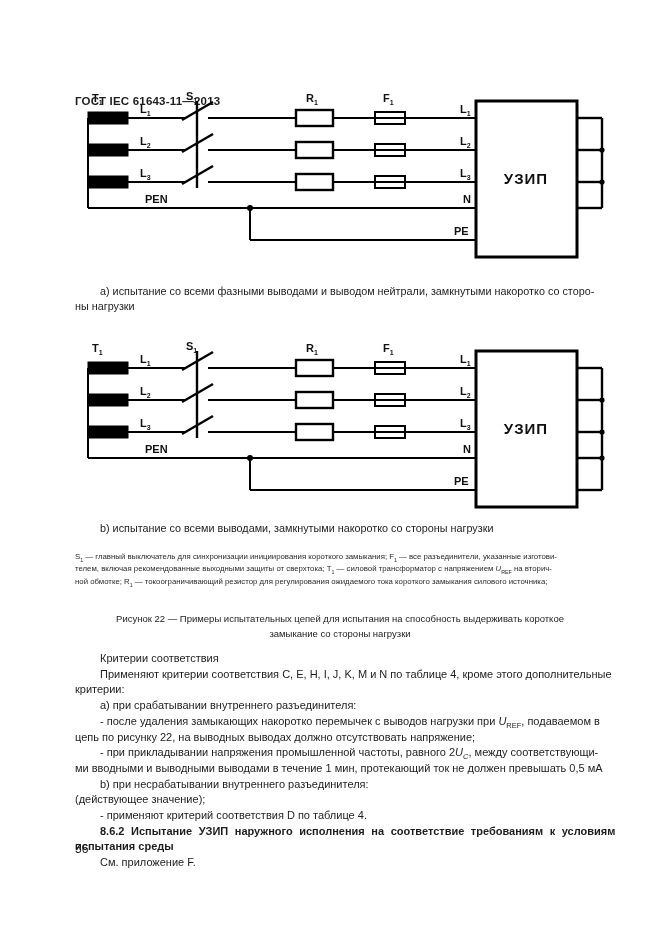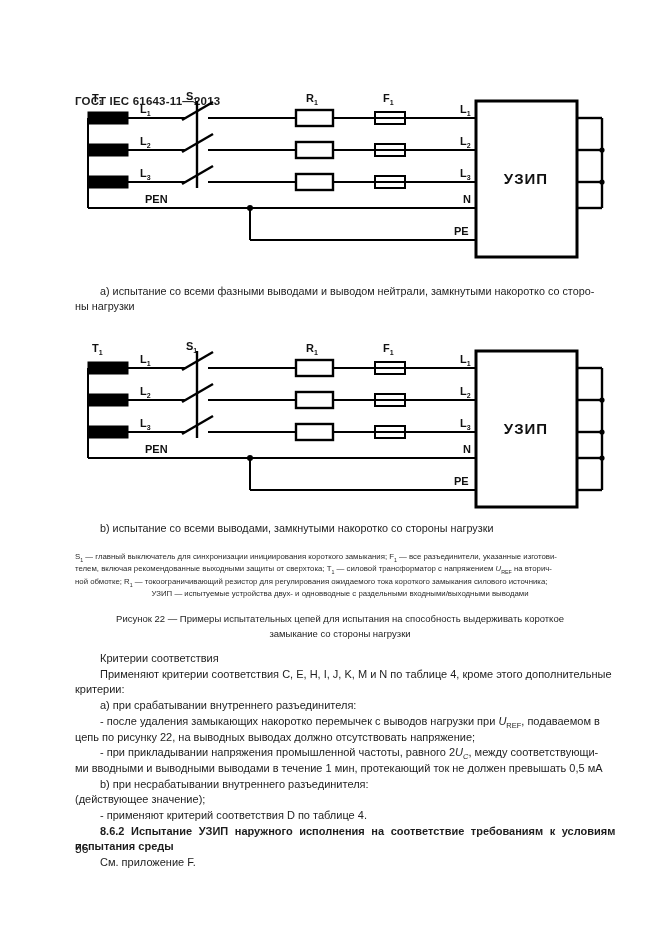--- a/index.html
+++ b/index.html
@@ -176,21 +176,20 @@
 </svg>
 
 <div class="abs caption cap-b">
   <div class="indent">b) испытание со всеми выводами, замкнутыми накоротко со стороны нагрузки</div>
 </div>
 
 <div class="abs footnote">
   <div class="fline"><span>S</span><sub>1</sub><span> — главный выключатель для синхронизации инициирования короткого замыкания; F</span><sub>1</sub><span> — все разъединители, указанные изготови-</span></div>
   <div class="fline"><span>телем, включая рекомендованные выходными защиты от сверхтока; Т</span><sub>1</sub><span> — силовой трансформатор с напряжением </span><span style="font-style: italic;">U</span><sub>REF</sub><span> на вторич-</span></div>
   <div class="fline"><span>ной обмотке; R</span><sub>1</sub><span> — токоограничивающий резистор для регулирования ожидаемого тока короткого замыкания силового источника;</span></div>
-  <div class="fcenter">УЗИП — испытуемые устройства двух- и одновводные с раздельными входными/выходными выводами</div>
 </div>
 
 <div class="abs figcap">
   <div>Рисунок 22 — Примеры испытательных цепей для испытания на способность выдерживать короткое</div>
   <div>замыкание со стороны нагрузки</div>
 </div>
 
 <div class="abs bodytext">
   <div class="bline indent">Критерии соответствия</div>
   <div class="bline indent">Применяют критерии соответствия C, E, H, I, J, K, M и N по таблице 4, кроме этого дополнительные</div>

